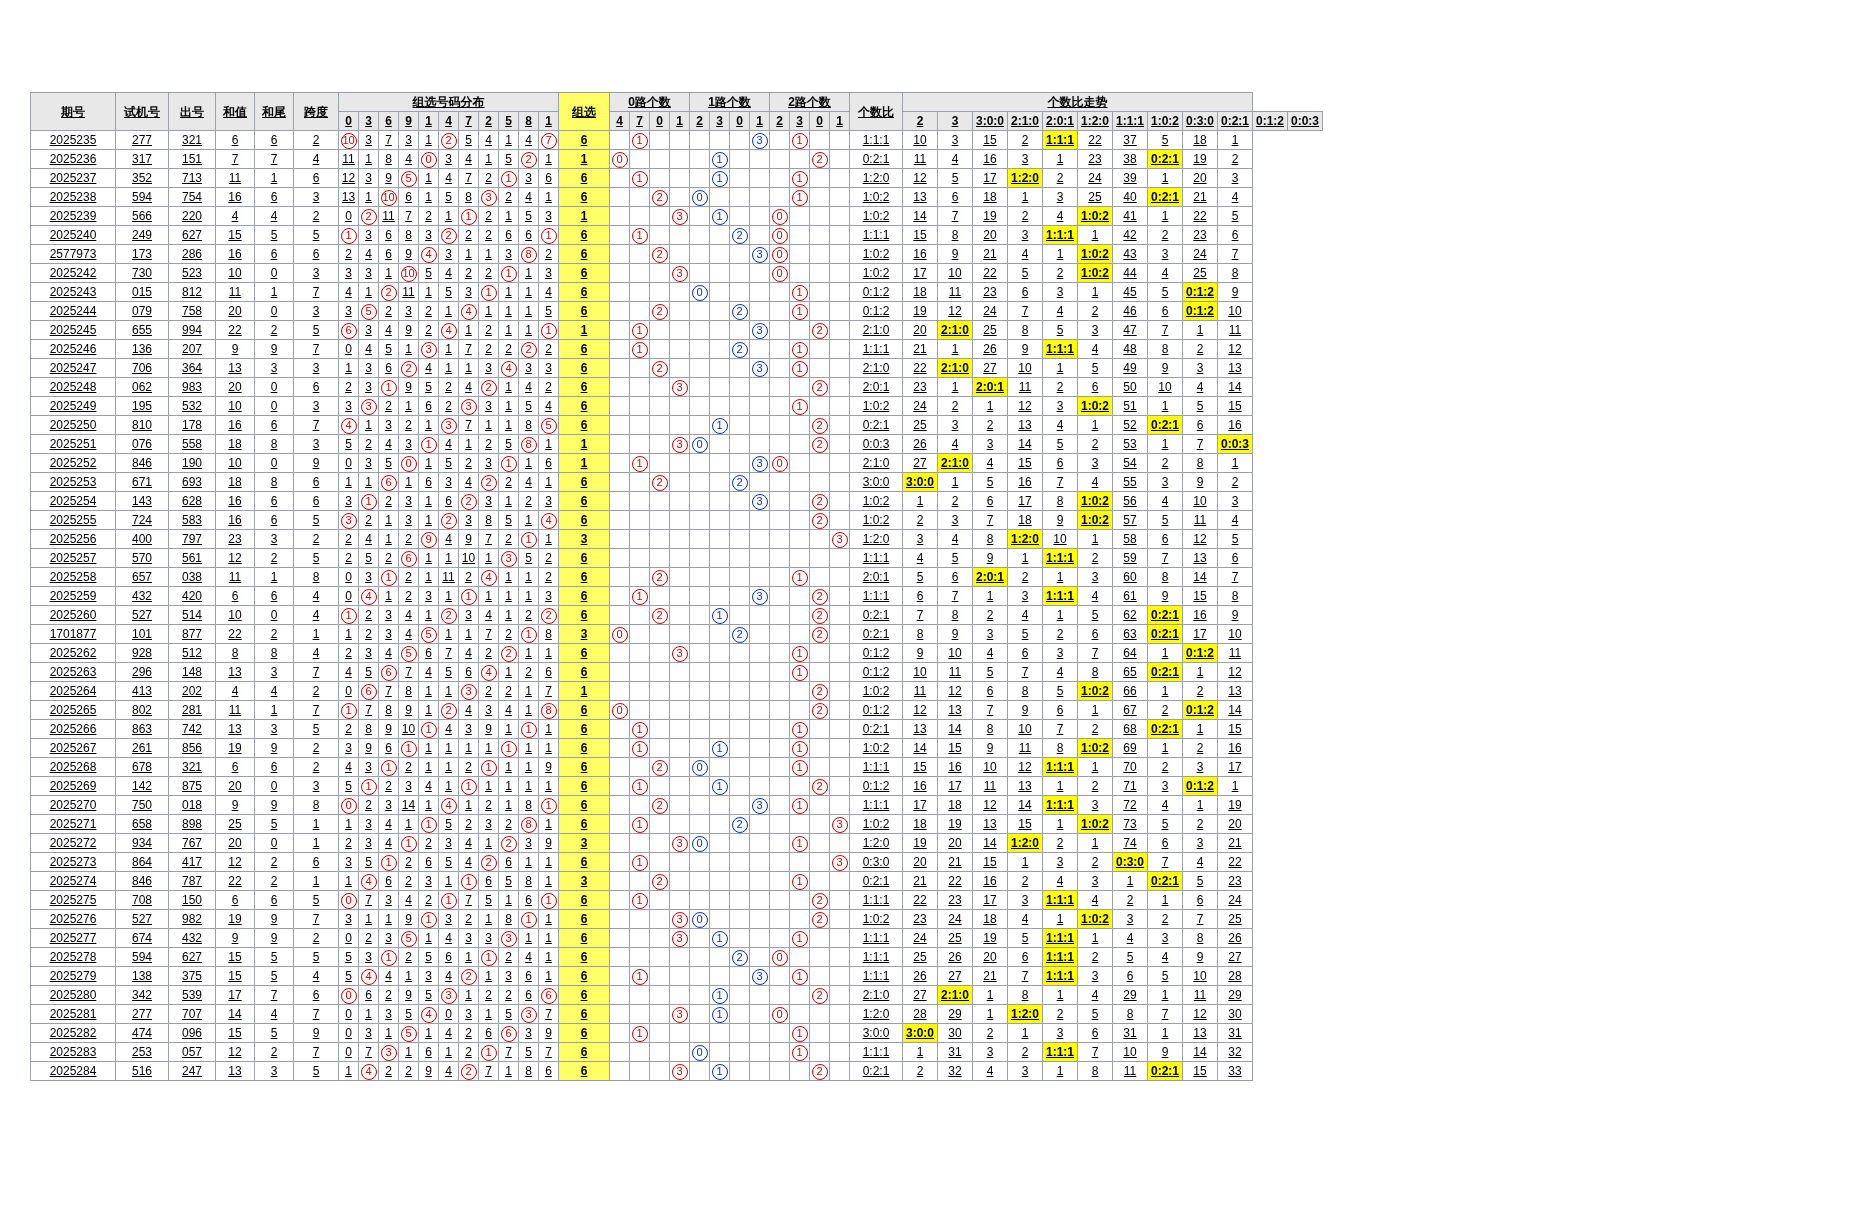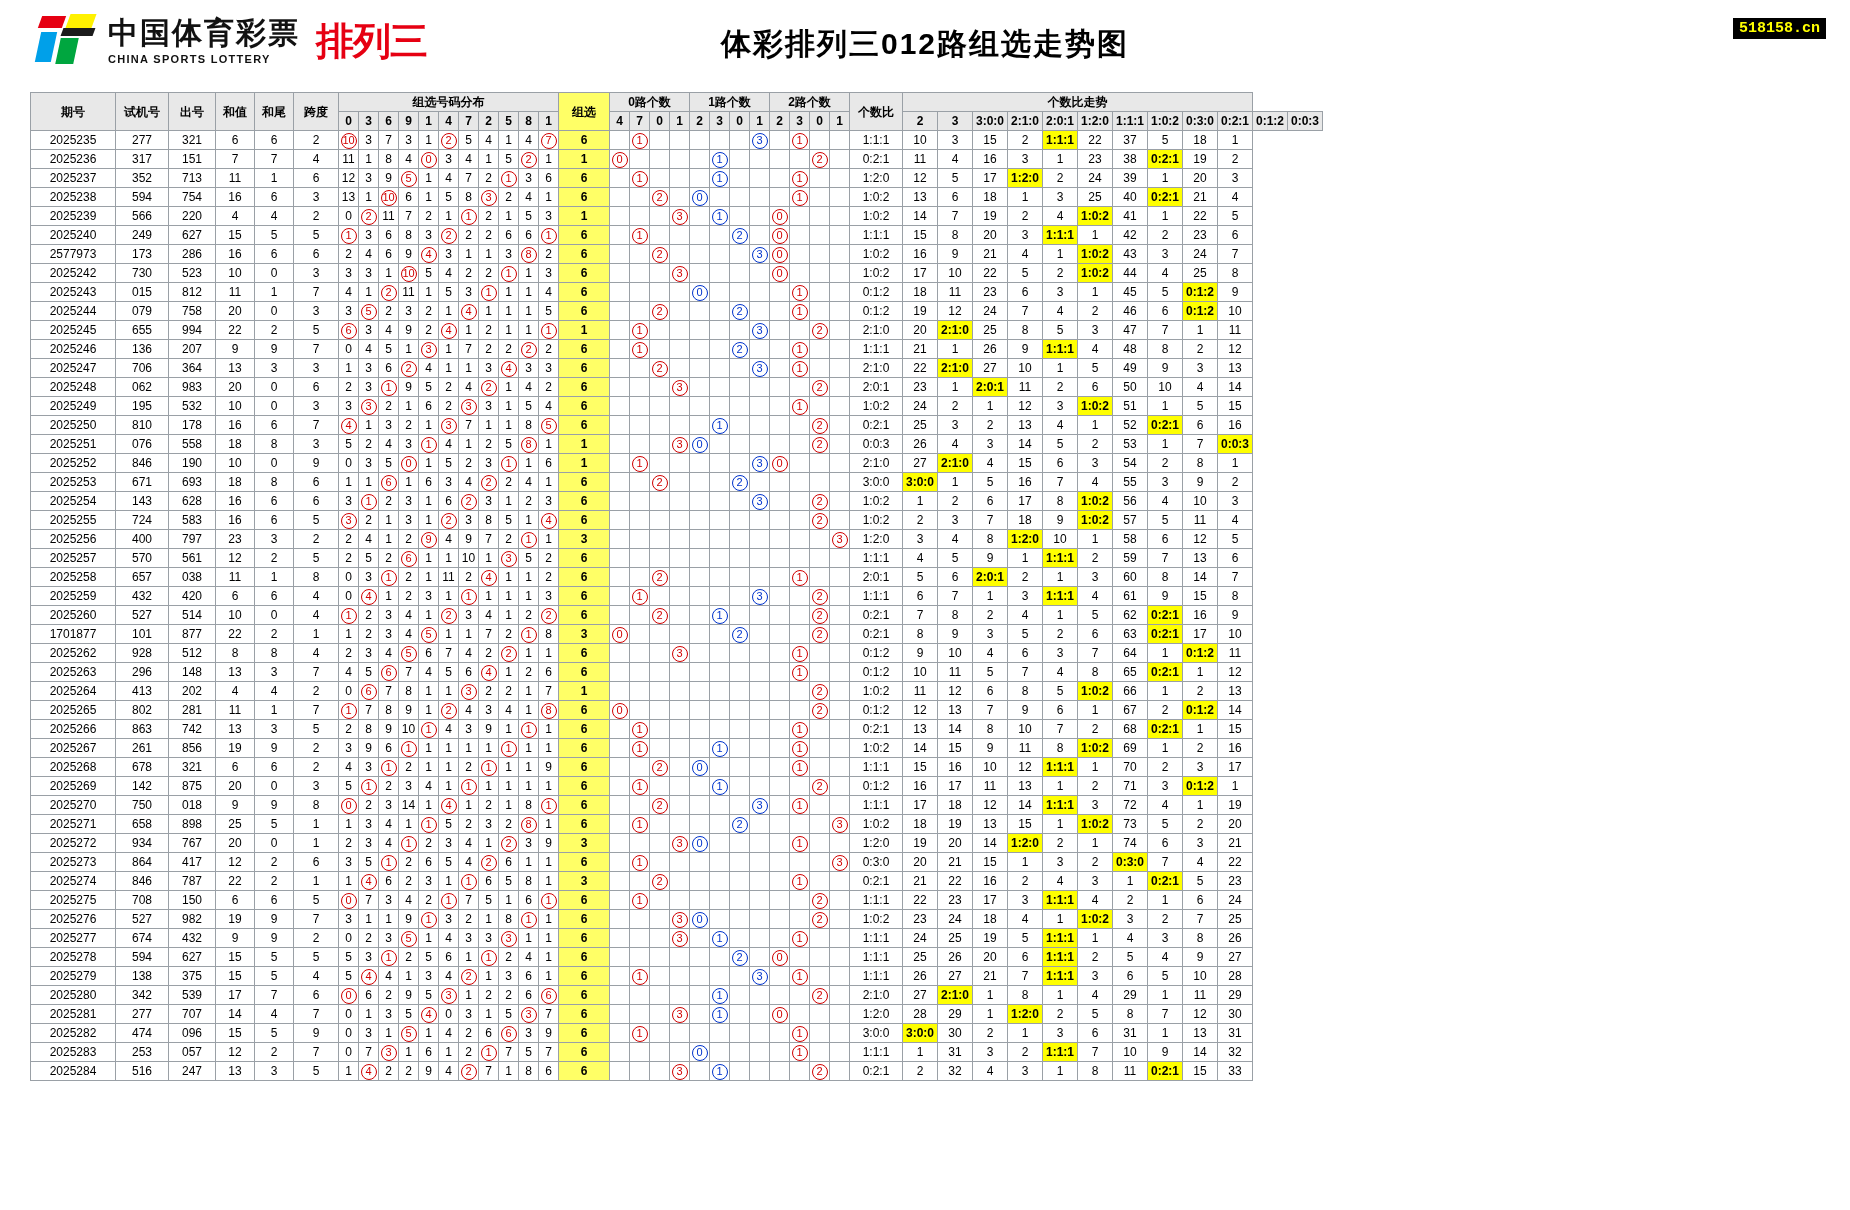--- a/index.html
+++ b/index.html
@@ -25,21 +25,21 @@
   .lm5{left:24px;top:16px;width:32px;height:8px;background:#1b1b1b;transform:skewX(-20deg);}
   .logo-text{line-height:1;}
   .logo-cn{font-size:30px;font-weight:bold;letter-spacing:2px;color:#111;}
   .logo-en{font-size:11px;font-weight:bold;letter-spacing:1.3px;color:#111;margin-top:6px;}
   .logo-pl{font-size:38px;font-weight:bold;color:#e60012;margin-left:6px;letter-spacing:-1px;}
   .title{position:absolute;left:0;right:0;top:24px;text-align:center;font-size:30px;font-weight:bold;letter-spacing:2px;}
   .watermark{position:absolute;right:24px;top:18px;background:#000;color:#ff0;font-size:15px;font-weight:bold;padding:2px 6px;font-family:"Liberation Mono","DejaVu Sans Mono",monospace;}
 
   
   .tbl-wrap{position:absolute;left:30px;top:92px;}
-  table.grid{border-collapse:collapse;table-layout:fixed;}
+  table.grid{border-collapse:collapse;table-layout:fixed;text-decoration:underline;}
   table.grid th,table.grid td{
     border:1px solid #9aa0a6;
     text-align:center;
     font-size:12px;
     padding:0;
     height:18px;
     line-height:18px;
     white-space:nowrap;
   }
   thead th{background:#e8e8e8;font-weight:bold;font-size:13px;}
@@ -58,38 +58,20 @@
   .trend-num{width:34px;}       
   .circ{display:inline-block;width:14px;height:14px;line-height:13px;border-radius:50%;border:1px solid #d00000;color:#d00000;font-size:11px;}
   .circ.b{border-color:#0033cc;color:#0033cc;}
   .hl{background:#ffff00 !important;font-weight:bold;color:#000;}
   tbody tr td.zx{background:#ffff66;font-weight:bold;}
 </style>
 </head>
 <body>
 <div id="root">
 
-<div class="header">
-  <div class="logo-wrap">
-    <div class="logo-mark">
-      <i class="lm1"></i>
-          <i class="lm2"></i>
-          <i class="lm3"></i>
-          <i class="lm4"></i>
-          <i class="lm5"></i>
-    </div>
-    <div class="logo-text">
-      <div class="logo-cn">中国体育彩票</div>
-      <div class="logo-en">CHINA SPORTS LOTTERY</div>
-    </div>
-    <div class="logo-pl">排列三</div>
-  </div>
-  <div class="title">体彩排列三012路组选走势图</div>
-  <div class="watermark">518158.cn</div>
-</div>
 
 <div class="tbl-wrap">
   <table class="grid">
     <thead>
       <tr>
         <th class="col-issue" rowspan="2">期号</th>
         <th class="col-try" rowspan="2">试机号</th>
         <th class="col-out" rowspan="2">出号</th>
         <th class="col-sum" rowspan="2">和值</th>
         <th class="col-tail" rowspan="2">和尾</th>

